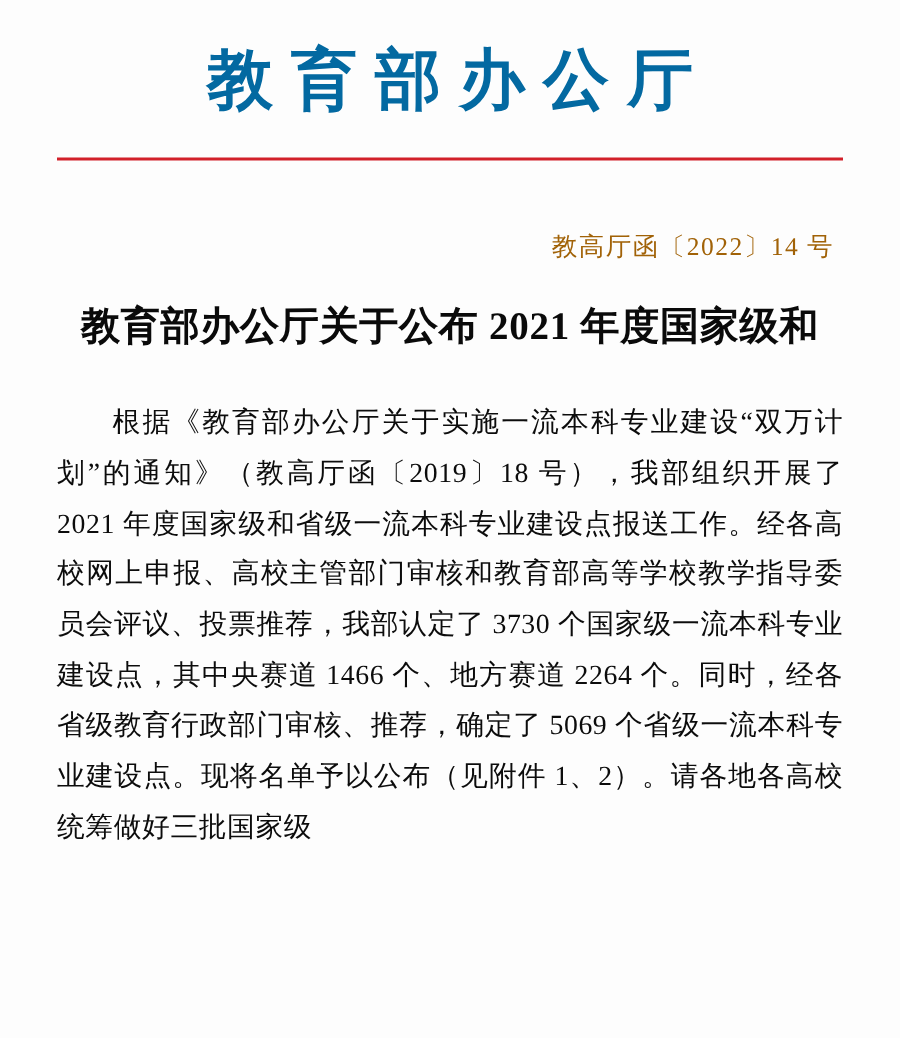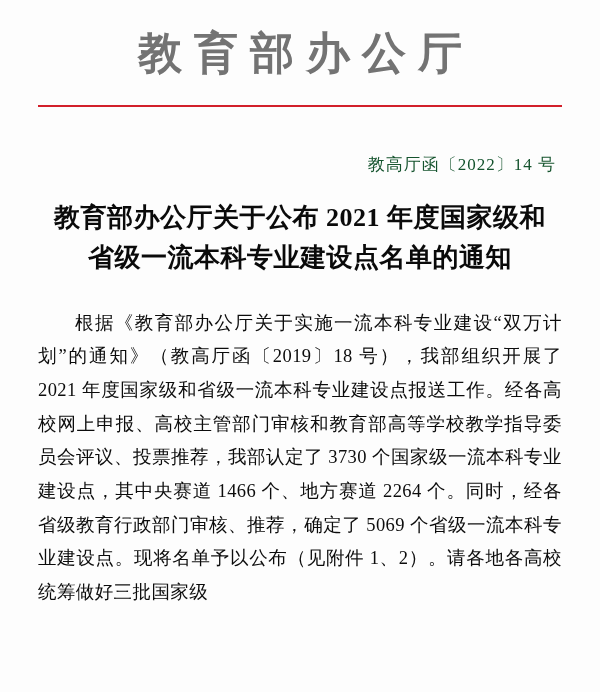--- a/index.html
+++ b/index.html
@@ -21,21 +21,21 @@
     background: #fdfdfd;
     box-sizing: border-box;
     padding: 0 38px;
   }
   
   .letterhead {
     padding-top: 26px;
     text-align: center;
   }
   .letterhead-title {
-    color: #737373;
+    color: #0369a1;
     font-family: "Liberation Serif", "DejaVu Serif", serif;
     font-weight: bold;
     font-size: 44px;
     letter-spacing: 12px;
     text-indent: 12px;
     line-height: 1.25;
     white-space: nowrap;
   }
   .letterhead-rule {
     margin-top: 24px;
@@ -45,21 +45,21 @@
   }
   
   .doc-number-row {
     margin-top: 46px;
     text-align: right;
     padding-right: 6px;
   }
   .doc-number {
     font-size: 17px;
     letter-spacing: 1px;
-    color: #14532d;
+    color: #a16207;
   }
   
   .doc-title {
     margin-top: 22px;
     text-align: center;
     font-weight: bold;
     font-size: 26px;
     line-height: 1.55;
     letter-spacing: 0.5px;
     color: #0a0a0a;
@@ -93,20 +93,19 @@
     <div class="letterhead-title">教育部办公厅</div>
     <div class="letterhead-rule"></div>
   </div>
 
   <div class="doc-number-row">
     <span class="doc-number">教高厅函〔2022〕14 号</span>
   </div>
 
   <div class="doc-title">
     <span class="line">教育部办公厅关于公布 2021 年度国家级和</span>
-    <span class="line">省级一流本科专业建设点名单的通知</span>
   </div>
 
   <div class="body-text">
     <p class="indent">根据《教育部办公厅关于实施一流本科专业建设“双万计划”的通知》（教高厅函〔2019〕18 号），我部组织开展了 2021 年度国家级和省级一流本科专业建设点报送工作。经各高校网上申报、高校主管部门审核和教育部高等学校教学指导委员会评议、投票推荐，我部认定了 3730 个国家级一流本科专业建设点，其中央赛道 1466 个、地方赛道 2264 个。同时，经各省级教育行政部门审核、推荐，确定了 5069 个省级一流本科专业建设点。现将名单予以公布（见附件 1、2）。请各地各高校统筹做好三批国家级</p>
   </div>
 
 </div>
 
 </body></html>

